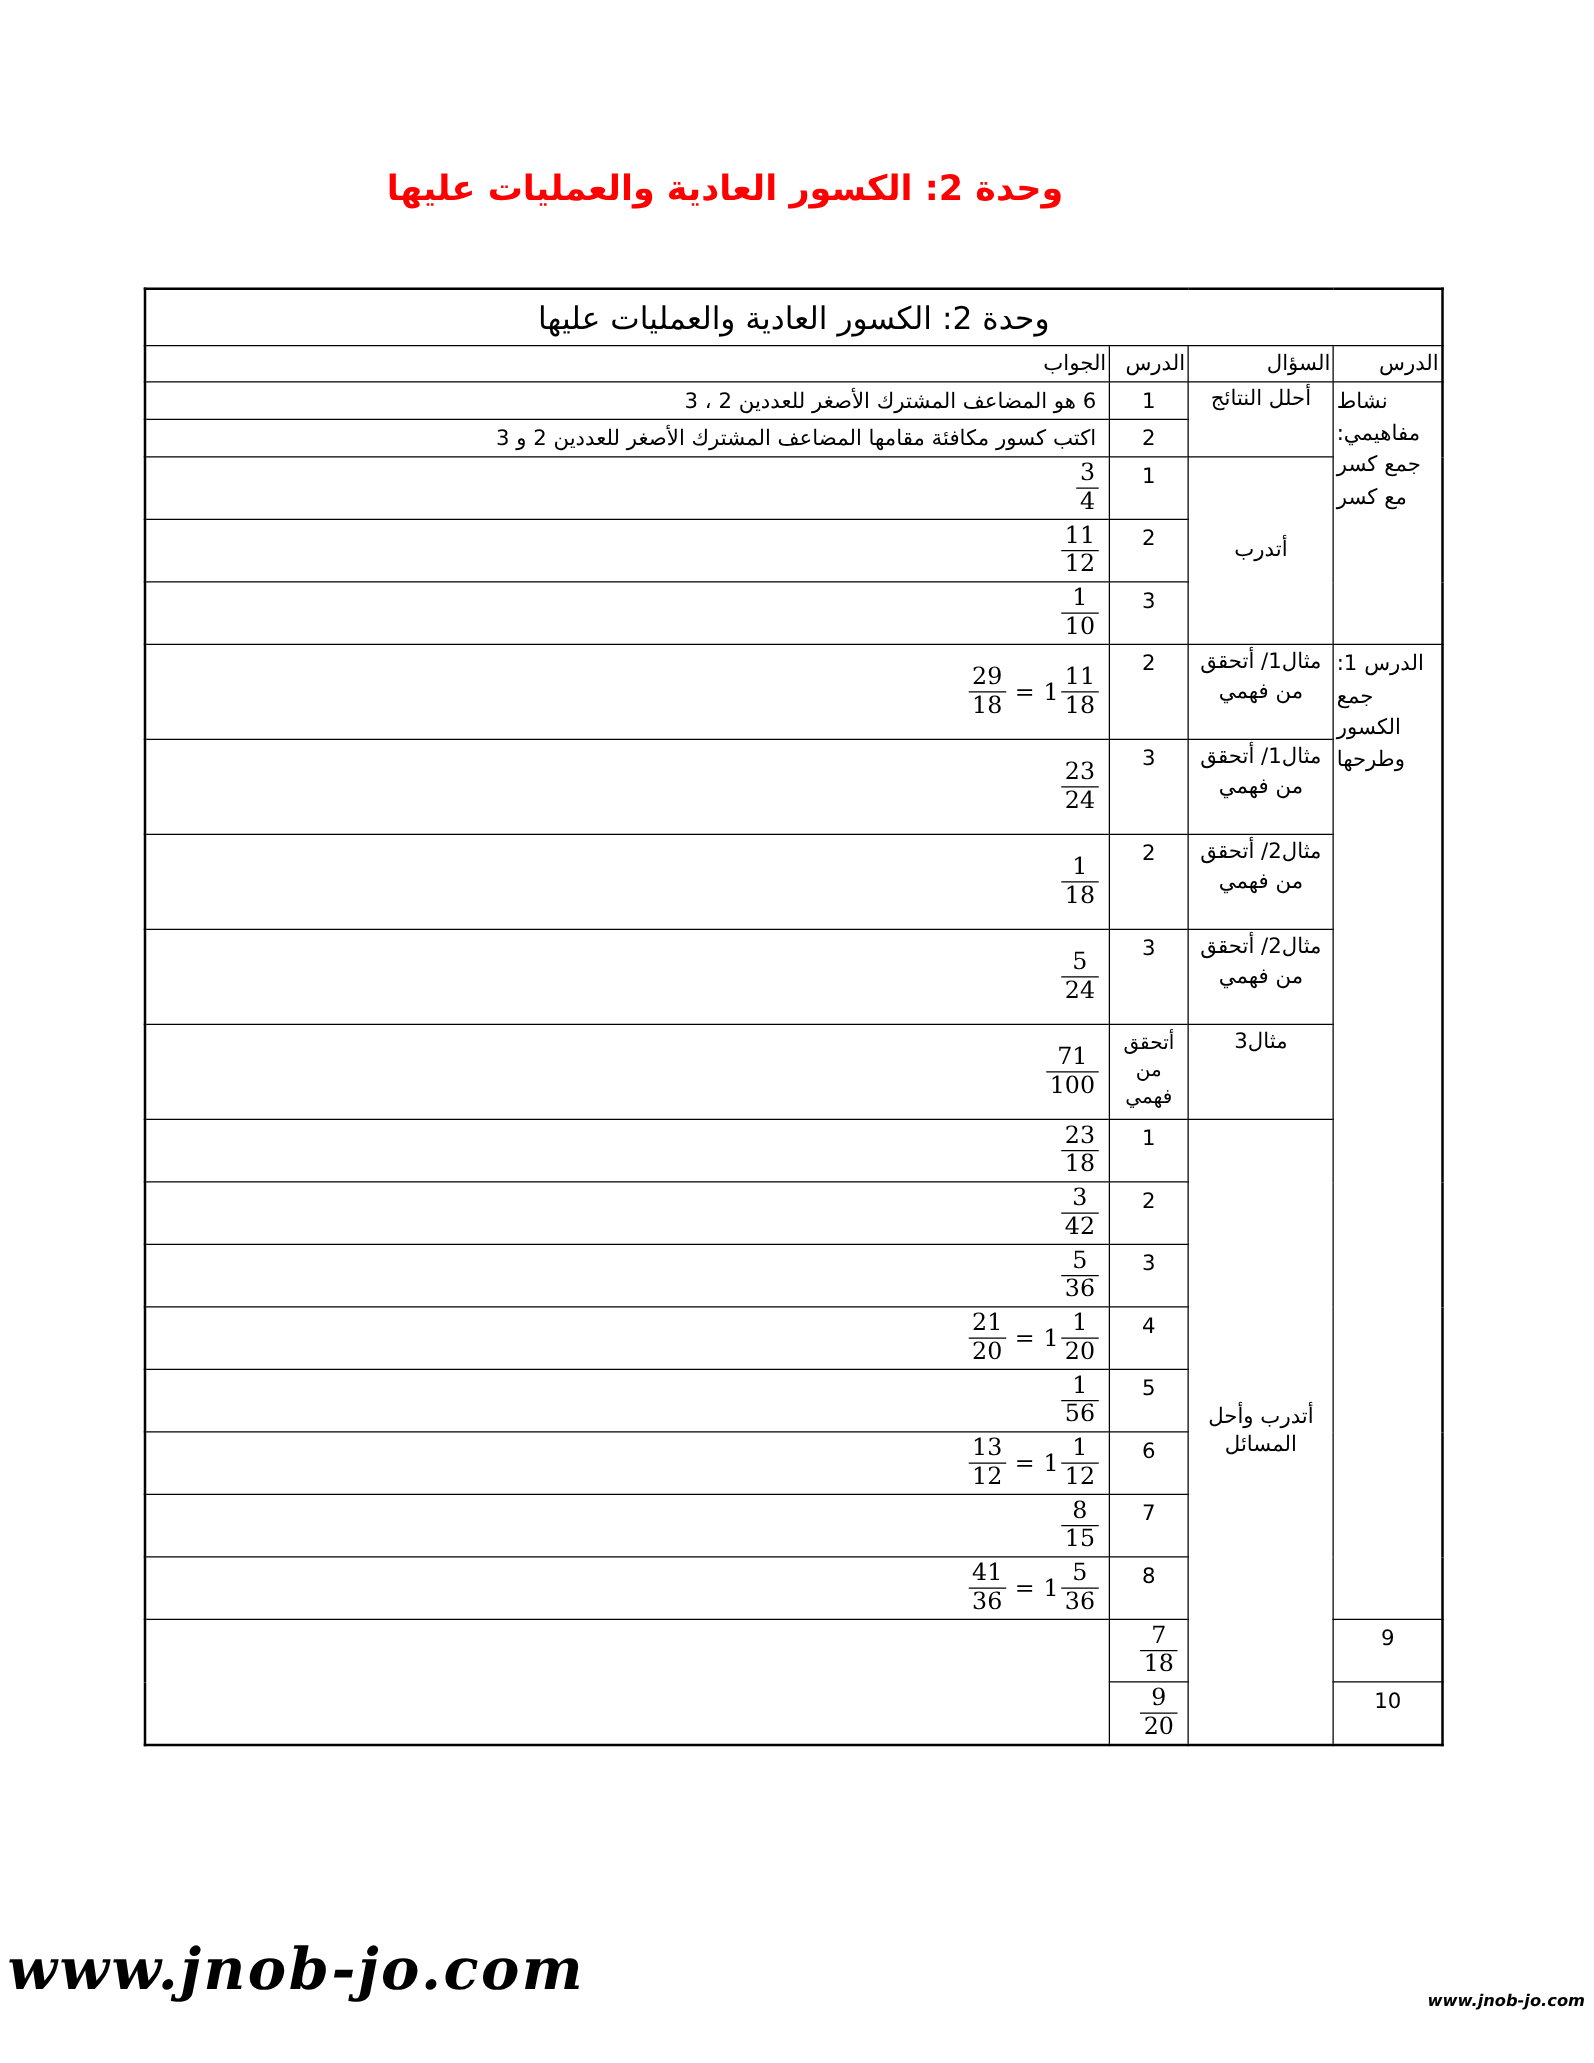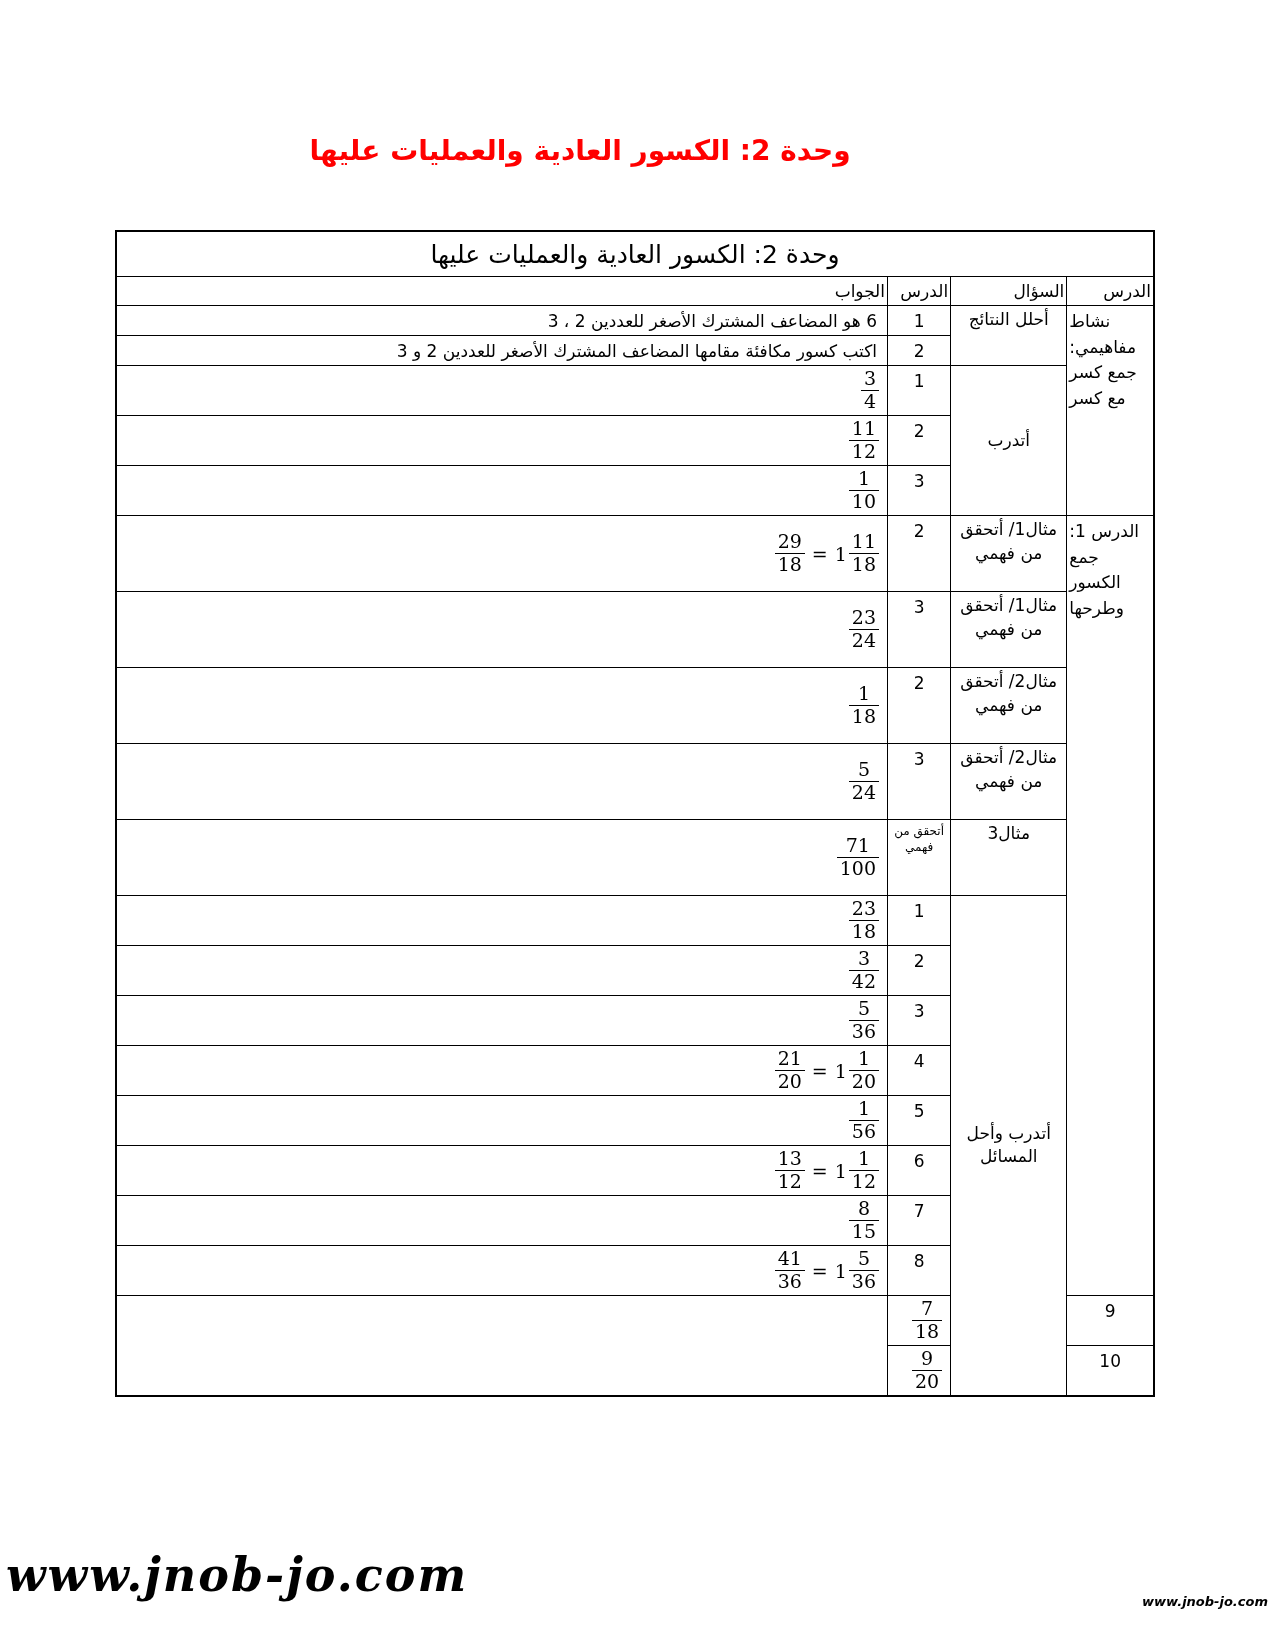--- a/index.html
+++ b/index.html
@@ -29,21 +29,21 @@
   }
   .question-cell{
     vertical-align:middle;text-align:center;font-size:17px;line-height:1.4;
     padding:2px 2px;
     margin-top:45px;
   }
   .question-cell.va-top{vertical-align:top;}
   .branch-cell{
     vertical-align:top;text-align:center;font-size:17px;padding-top:4px;line-height:1.35;
   }
-  .branch-cell.branch-text{font-size:12px;padding:3px 1px;}
+  .branch-cell.branch-text{font-size:16px;padding:3px 1px;}
   .answer-cell{
     vertical-align:middle;text-align:right;direction:rtl;
     font-size:17px;padding:2px 8px 2px 4px;
   }
   .answer-cell.answer-text{vertical-align:middle;padding-right:10px;}
   .frac{
     display:inline-block;vertical-align:middle;text-align:center;
     font-family:"DejaVu Serif",serif;font-size:19px;line-height:1.15;
   }
   .frac .num{display:block;border-bottom:1.5px solid #000;padding:0 3px;}

